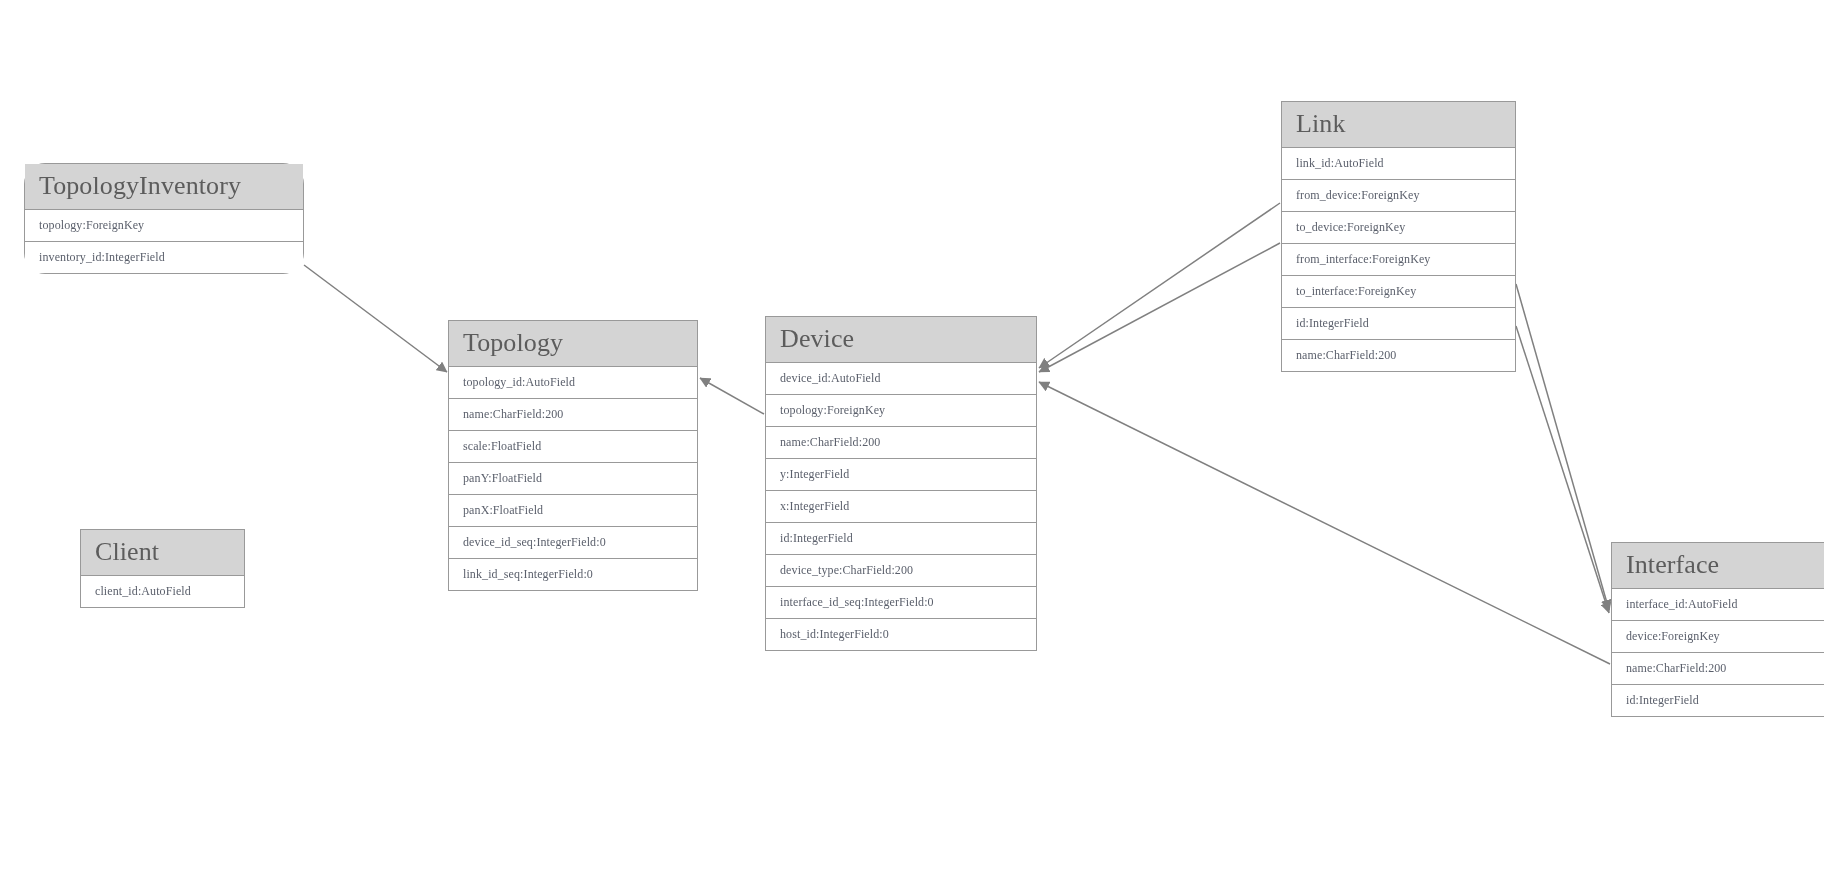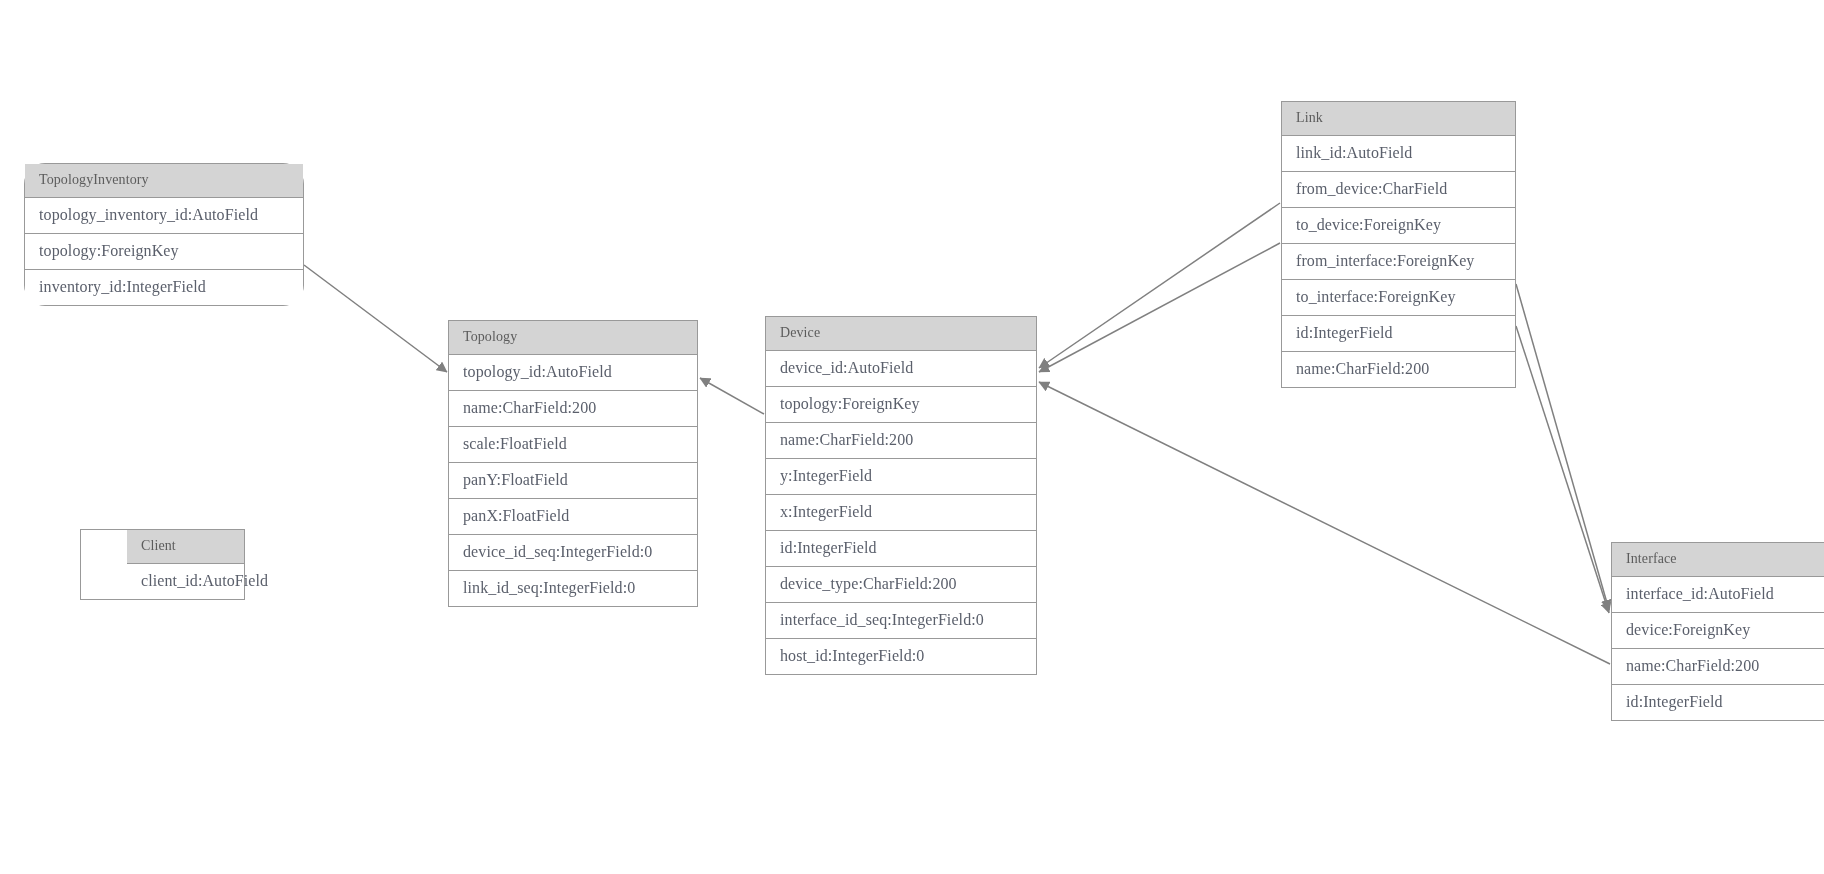--- a/index.html
+++ b/index.html
@@ -31,32 +31,32 @@
     box-sizing: border-box;
     border: 1.5px solid #999999;
     background: #ffffff;
     z-index: 2;
   }
   .entity-header {
     box-sizing: border-box;
     background: #d4d4d4;
     border-bottom: 1.5px solid #999999;
     color: #5c5c5c;
-    font-size: 14px;
+    font-size: 26px;
     line-height: 1;
     padding: 9px 0 10px 14px;
     white-space: nowrap;
     letter-spacing: 0.1px;
   }
   .entity-field {
     box-sizing: border-box;
     background: #ffffff;
     border-bottom: 1.5px solid #999999;
     color: #5a5f6b;
-    font-size: 16px;
+    font-size: 12px;
     line-height: 1;
     padding: 9px 0 10px 14px;
     white-space: nowrap;
     letter-spacing: 0.1px;
   }
   .entity-field:last-child {
     border-bottom: none;
   }
 </style>
 </head>
@@ -77,25 +77,24 @@
         <line x1="1280" y1="243" x2="1039" y2="372" stroke="#808080" stroke-width="1.5" marker-end="url(#arrow-solid)"></line>
         <line x1="1610" y1="664" x2="1039" y2="382" stroke="#808080" stroke-width="1.5" marker-end="url(#arrow-solid)"></line>
         <line x1="1516" y1="284" x2="1609" y2="610" stroke="#808080" stroke-width="1.5" marker-end="url(#arrow-solid)"></line>
         <line x1="1516" y1="326" x2="1609" y2="613" stroke="#808080" stroke-width="1.5" marker-end="url(#arrow-solid)"></line>
       </g>
   </svg>
 
   <div id="entities">
       <div class="entity" style="left: 24px; top: 163px; width: 280px; border-radius: 21px;">
         <div class="entity-header">TopologyInventory</div>
-        <div class="entity-field">topology_inventory_id:AutoField</div>
         <div class="entity-field">topology:ForeignKey</div>
         <div class="entity-field">inventory_id:IntegerField</div>
       </div>
-      <div class="entity" style="left: 80px; top: 529px; width: 165px; padding-left: 46px;">
+      <div class="entity" style="left: 80px; top: 529px; width: 165px;">
         <div class="entity-header">Client</div>
         <div class="entity-field">client_id:AutoField</div>
       </div>
       <div class="entity" style="left: 448px; top: 320px; width: 250px;">
         <div class="entity-header">Topology</div>
         <div class="entity-field">topology_id:AutoField</div>
         <div class="entity-field">name:CharField:200</div>
         <div class="entity-field">scale:FloatField</div>
         <div class="entity-field">panY:FloatField</div>
         <div class="entity-field">panX:FloatField</div>
@@ -110,21 +109,21 @@
         <div class="entity-field">y:IntegerField</div>
         <div class="entity-field">x:IntegerField</div>
         <div class="entity-field">id:IntegerField</div>
         <div class="entity-field">device_type:CharField:200</div>
         <div class="entity-field">interface_id_seq:IntegerField:0</div>
         <div class="entity-field">host_id:IntegerField:0</div>
       </div>
       <div class="entity" style="left: 1281px; top: 101px; width: 235px;">
         <div class="entity-header">Link</div>
         <div class="entity-field">link_id:AutoField</div>
-        <div class="entity-field">from_device:CharField</div>
+        <div class="entity-field">from_device:ForeignKey</div>
         <div class="entity-field">to_device:ForeignKey</div>
         <div class="entity-field">from_interface:ForeignKey</div>
         <div class="entity-field">to_interface:ForeignKey</div>
         <div class="entity-field">id:IntegerField</div>
         <div class="entity-field">name:CharField:200</div>
       </div>
       <div class="entity" style="left: 1611px; top: 542px; width: 232px;">
         <div class="entity-header">Interface</div>
         <div class="entity-field">interface_id:AutoField</div>
         <div class="entity-field">device:ForeignKey</div>

